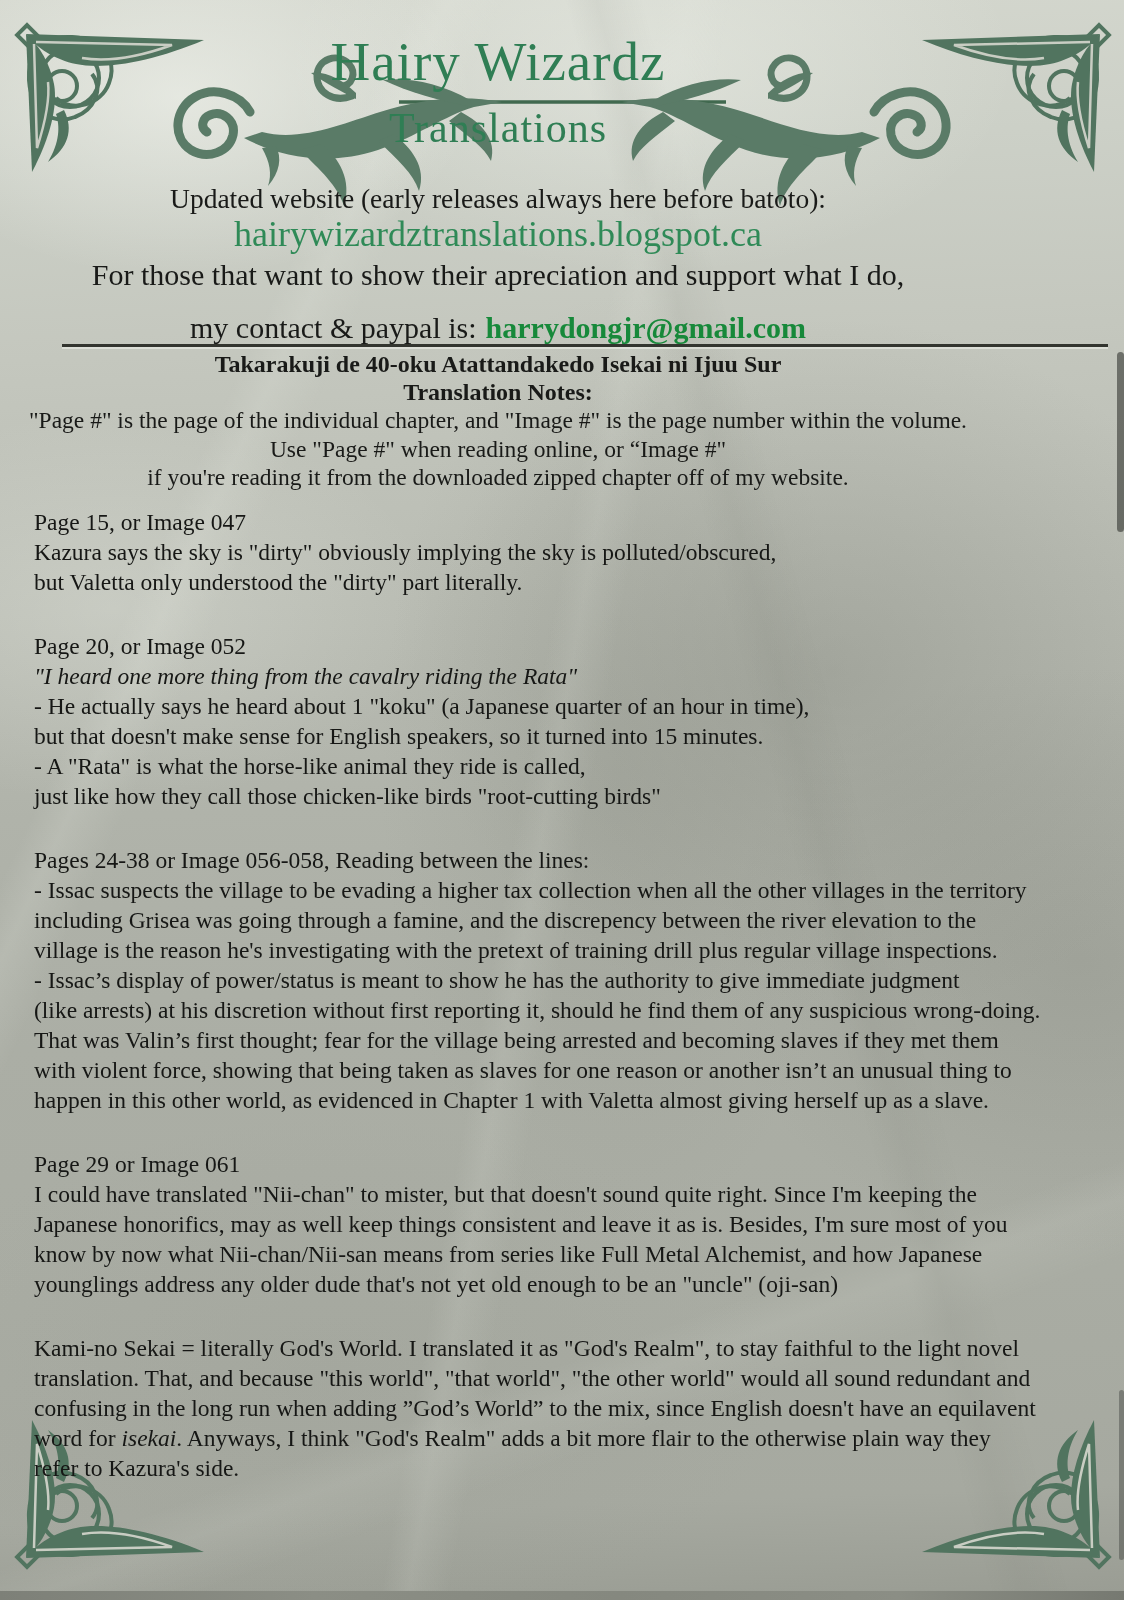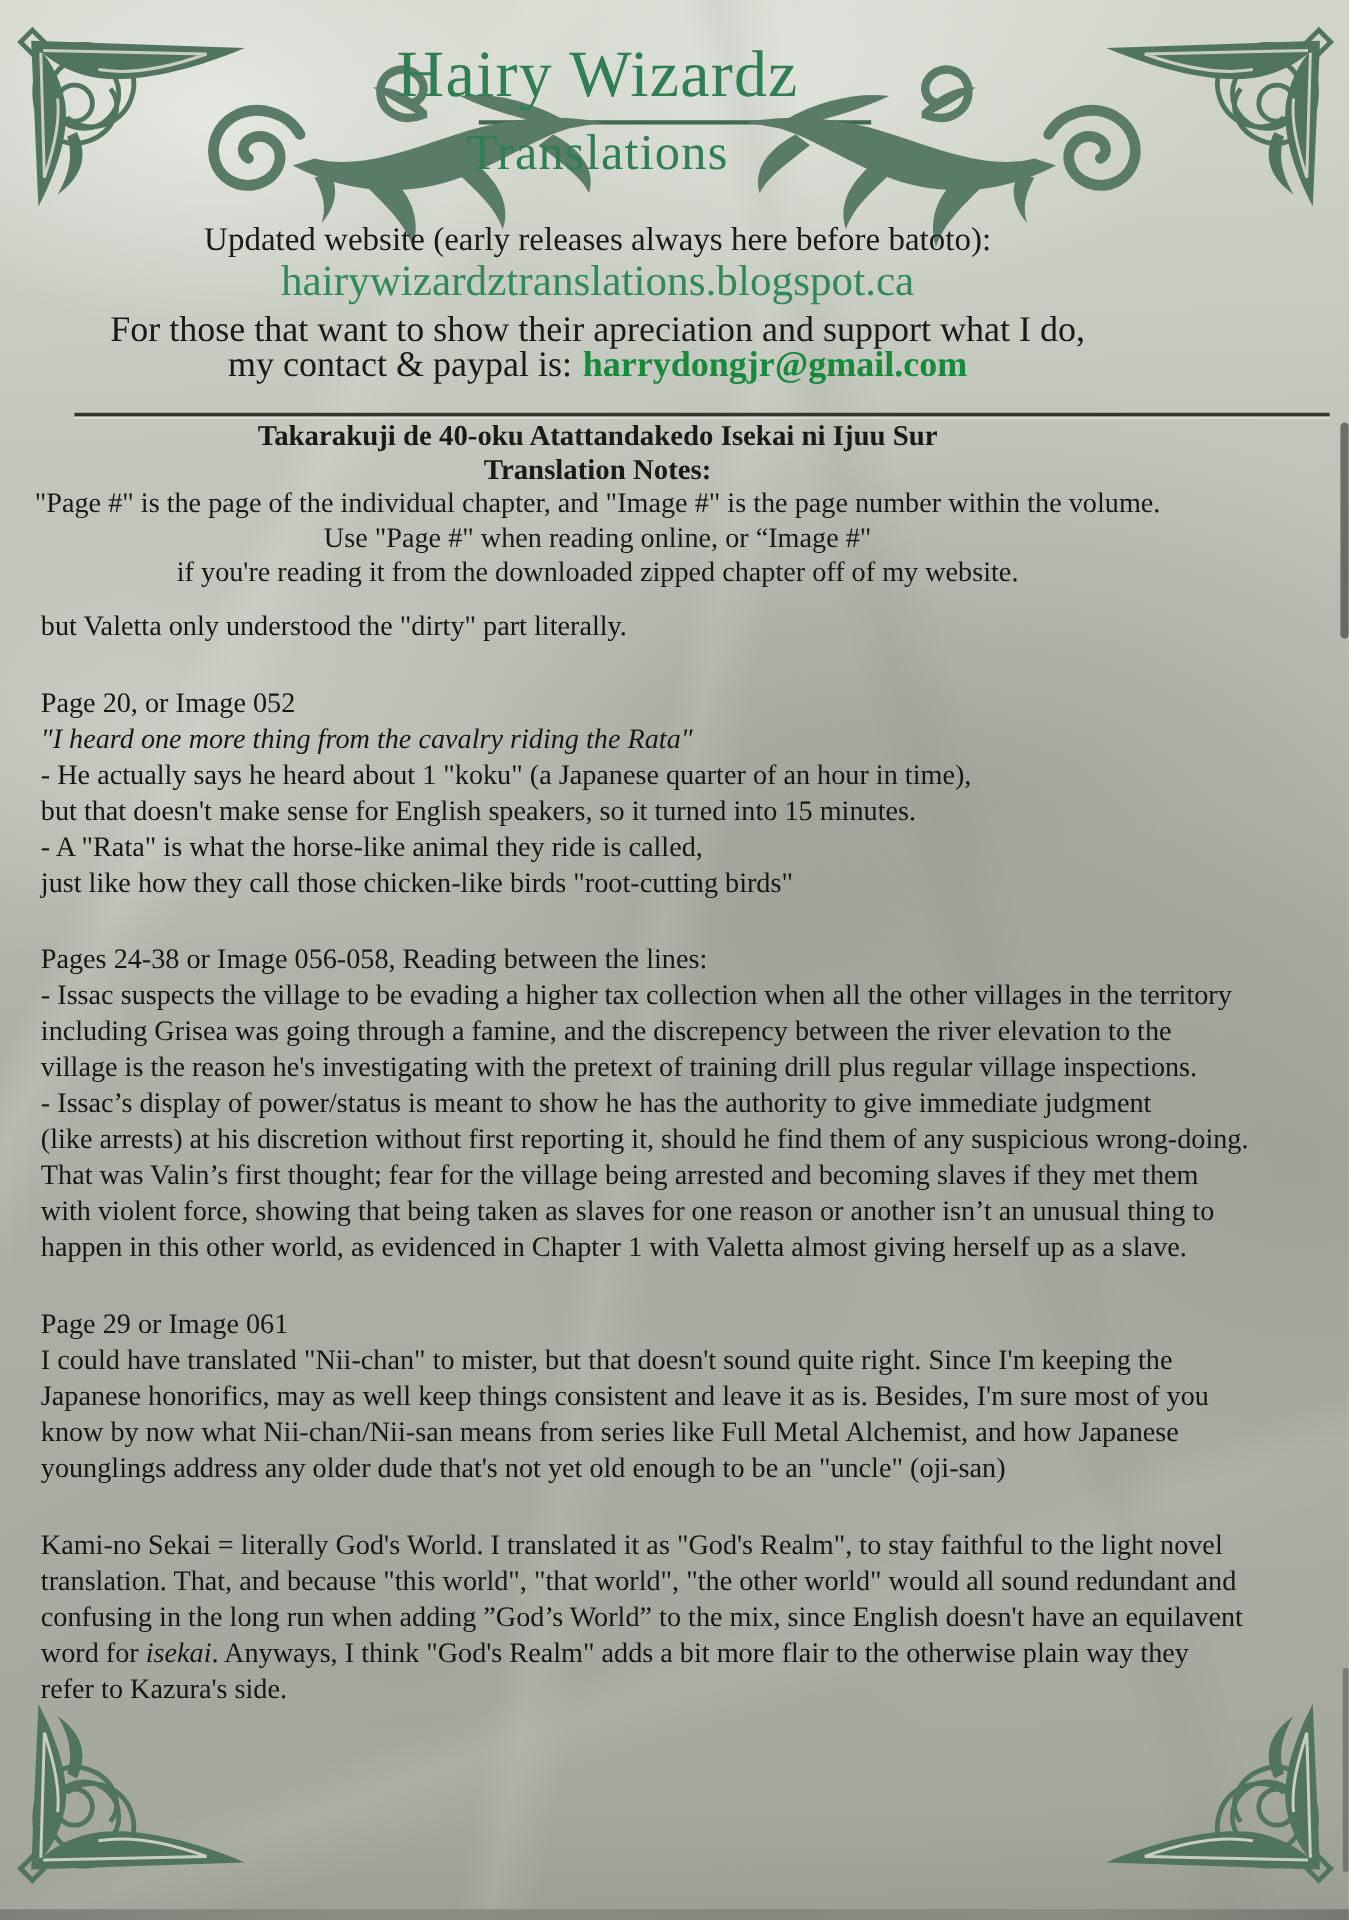--- a/index.html
+++ b/index.html
@@ -33,21 +33,21 @@
     background:linear-gradient(90deg,#7d8078,#8b8e85 28%,#85887f 55%,#8b8e85 80%,#767971);}
   .edge-streak-a{position:absolute;right:0;top:352px;width:7px;height:180px;background:rgba(38,40,36,.55);border-radius:4px;}
   .edge-streak-b{position:absolute;right:0;top:1390px;width:5px;height:170px;background:rgba(38,40,36,.35);border-radius:4px;}
 
   .ctr{position:absolute;left:0;width:996px;text-align:center;white-space:nowrap;color:#191a18;}
   .brand1{top:30px;font-size:55px;letter-spacing:1px;color:var(--brand);}
   .brand2{top:104px;font-size:42px;letter-spacing:1px;color:var(--brand);}
   .site-note{top:183px;font-size:27.5px;}
   .site-url{top:213px;font-size:36px;color:var(--link);}
   .support{top:258px;font-size:30px;}
-  .contact{top:287px;font-size:30px;}
+  .contact{top:311px;font-size:30px;}
   .contact .email{font-weight:bold;color:var(--email);margin-left:9px;}
   .rule{position:absolute;left:62px;width:1046px;top:344px;height:3px;background:#33352f;
         box-shadow:0 2px 0 rgba(246,248,241,.5);}
   .series{top:351px;font-size:24px;font-weight:bold;}
   .nheading{top:379px;font-size:24px;font-weight:bold;}
   .intro0{top:407px;font-size:23.5px;}
   .intro1{top:436px;font-size:23.5px;}
   .intro2{top:464px;font-size:23.5px;}
 
   .notes{position:absolute;left:34px;top:507px;width:1070px;
@@ -142,20 +142,22 @@
   <div class="rule"></div>
 
   <div class="ctr series">Takarakuji de 40-oku Atattandakedo Isekai ni Ijuu Sur</div>
   <div class="ctr nheading">Translation Notes:</div>
   <div class="ctr intro0">"Page #" is the page of the individual chapter, and "Image #" is the page number within the volume.</div>
   <div class="ctr intro1">Use "Page #" when reading online, or “Image #"</div>
   <div class="ctr intro2">if you're reading it from the downloaded zipped chapter off of my website.</div>
 
   <div class="notes">
       <div class="note">
+        <div>Page 15, or Image 047</div>
+        <div>Kazura says the sky is "dirty" obviously implying the sky is polluted/obscured,</div>
         <div>but Valetta only understood the "dirty" part literally.</div>
       </div>
       <div class="note">
         <div>Page 20, or Image 052</div>
         <div><em>"I heard one more thing from the cavalry riding the Rata"</em></div>
         <div>- He actually says he heard about 1 "koku" (a Japanese quarter of an hour in time),</div>
         <div>but that doesn't make sense for English speakers, so it turned into 15 minutes.</div>
         <div>- A "Rata" is what the horse-like animal they ride is called,</div>
         <div>just like how they call those chicken-like birds "root-cutting birds"</div>
       </div>

